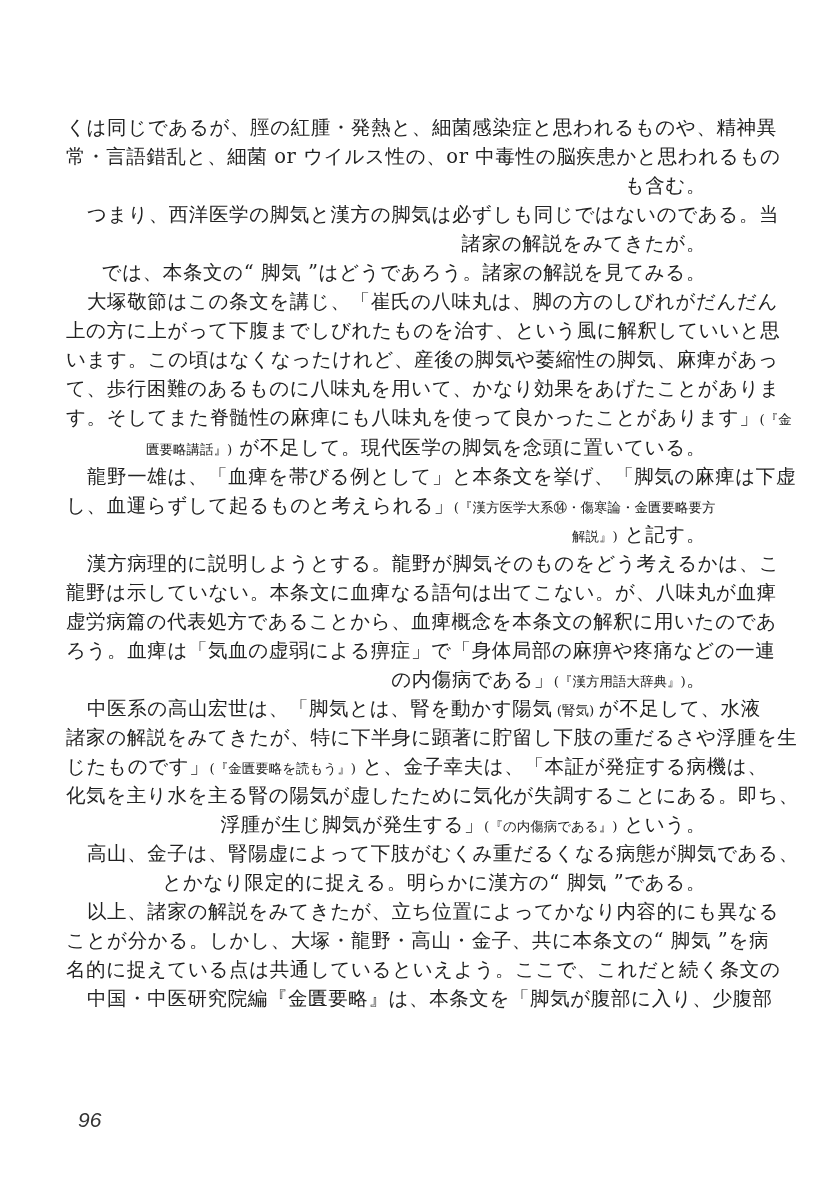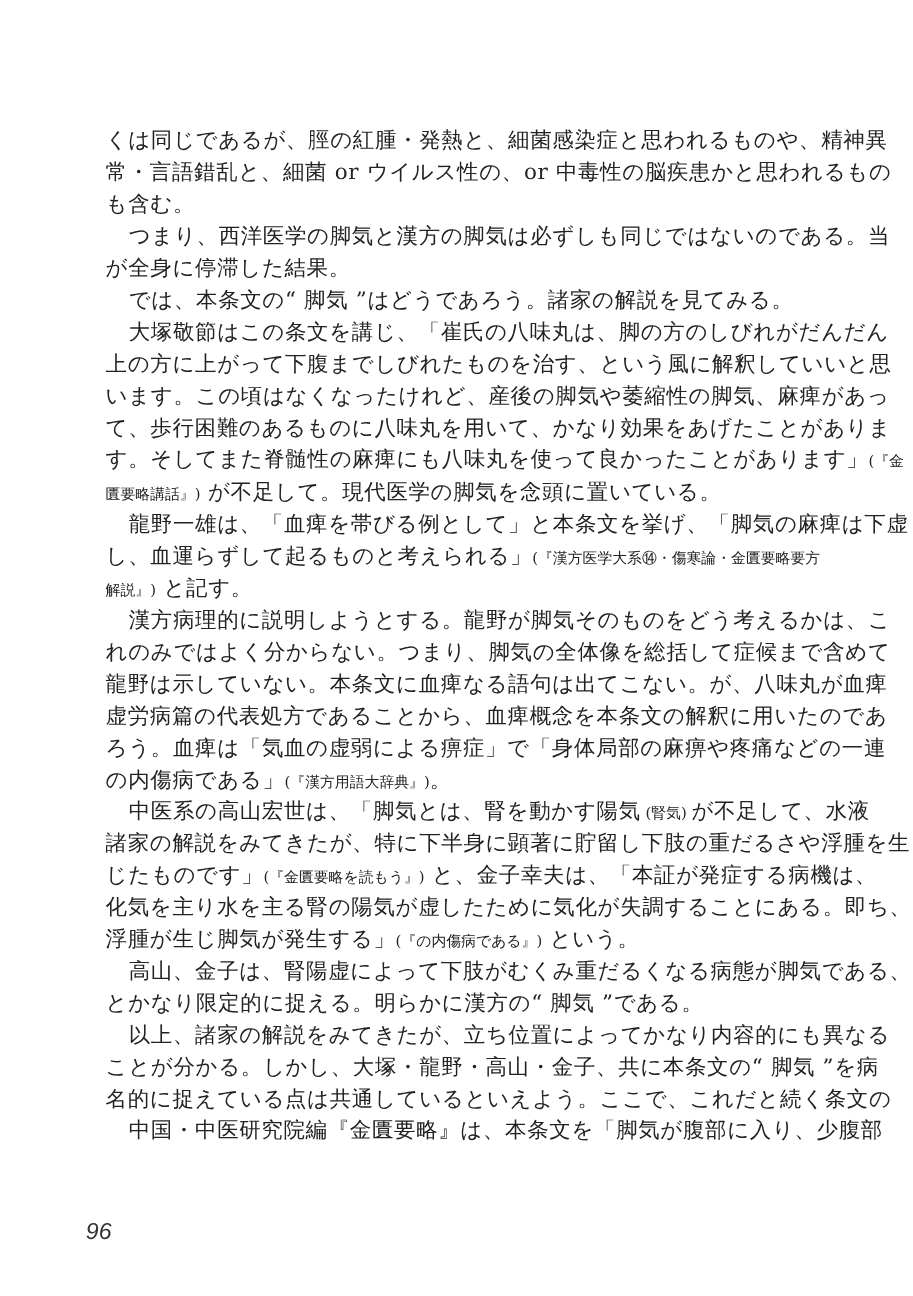--- a/index.html
+++ b/index.html
@@ -17,27 +17,28 @@
     .page {
       position: absolute;
       left: 0;
       top: 0;
       width: 830px;
       height: 1178px;
       background: #ffffff;
     }
     .text-block {
       position: absolute;
-      left: 96px;
+      left: 66px;
       top: 113px;
       width: 640px;
       font-family: "DejaVu Serif", "Liberation Serif", serif;
       font-size: 19.5px;
       line-height: 29.06px;
       letter-spacing: 0.6px;
+      text-align: right;
     }
     .line {
       display: block;
       height: 29.06px;
       white-space: nowrap;
     }
     .line.indent {
       padding-left: 21px;
     }
     .small {
@@ -59,41 +60,40 @@
 
 <div class="page">
   <div class="text-block" id="text-block">
       <div class="paragraph">
         <span class="line"><span>くは同じであるが、脛の紅腫・発熱と、細菌感染症と思われるものや、精神異</span></span>
         <span class="line"><span>常・言語錯乱と、細菌 or ウイルス性の、or 中毒性の脳疾患かと思われるもの</span></span>
         <span class="line"><span>も含む。</span></span>
       </div>
       <div class="paragraph">
         <span class="line indent"><span>つまり、西洋医学の脚気と漢方の脚気は必ずしも同じではないのである。当</span></span>
-        <span class="line"><span>が全身に停滞した結果。</span></span>
+        <span class="line"><span>諸家の解説をみてきたが。</span></span>
       </div>
       <div class="paragraph">
         <span class="line indent"><span>では、本条文の“ 脚気 ”はどうであろう。諸家の解説を見てみる。</span></span>
       </div>
       <div class="paragraph">
         <span class="line indent"><span>大塚敬節はこの条文を講じ、「崔氏の八味丸は、脚の方のしびれがだんだん</span></span>
         <span class="line"><span>上の方に上がって下腹までしびれたものを治す、という風に解釈していいと思</span></span>
         <span class="line"><span>います。この頃はなくなったけれど、産後の脚気や萎縮性の脚気、麻痺があっ</span></span>
         <span class="line"><span>て、歩行困難のあるものに八味丸を用いて、かなり効果をあげたことがありま</span></span>
         <span class="line"><span>す。そしてまた脊髄性の麻痺にも八味丸を使って良かったことがあります」</span><span class="small">(『金</span></span>
         <span class="line"><span class="small">匱要略講話』)</span><span> が不足して。現代医学の脚気を念頭に置いている。</span></span>
       </div>
       <div class="paragraph">
         <span class="line indent"><span>龍野一雄は、「血痺を帯びる例として」と本条文を挙げ、「脚気の麻痺は下虚</span></span>
         <span class="line"><span>し、血運らずして起るものと考えられる」</span><span class="small">(『漢方医学大系⑭・傷寒論・金匱要略要方</span></span>
         <span class="line"><span class="small">解説』)</span><span> と記す。</span></span>
       </div>
       <div class="paragraph">
         <span class="line indent"><span>漢方病理的に説明しようとする。龍野が脚気そのものをどう考えるかは、こ</span></span>
-        <span class="line"><span>れのみではよく分からない。つまり、脚気の全体像を総括して症候まで含めて</span></span>
         <span class="line"><span>龍野は示していない。本条文に血痺なる語句は出てこない。が、八味丸が血痺</span></span>
         <span class="line"><span>虚労病篇の代表処方であることから、血痺概念を本条文の解釈に用いたのであ</span></span>
         <span class="line"><span>ろう。血痺は「気血の虚弱による痹症」で「身体局部の麻痹や疼痛などの一連</span></span>
         <span class="line"><span>の内傷病である」</span><span class="small">(『漢方用語大辞典』)</span><span>。</span></span>
       </div>
       <div class="paragraph">
         <span class="line indent"><span>中医系の高山宏世は、「脚気とは、腎を動かす陽気</span><span class="small"> (腎気) </span><span>が不足して、水液</span></span>
         <span class="line"><span>諸家の解説をみてきたが、特に下半身に顕著に貯留し下肢の重だるさや浮腫を生</span></span>
         <span class="line"><span>じたものです」</span><span class="small">(『金匱要略を読もう』)</span><span> と、金子幸夫は、「本証が発症する病機は、</span></span>
         <span class="line"><span>化気を主り水を主る腎の陽気が虚したために気化が失調することにある。即ち、</span></span>

